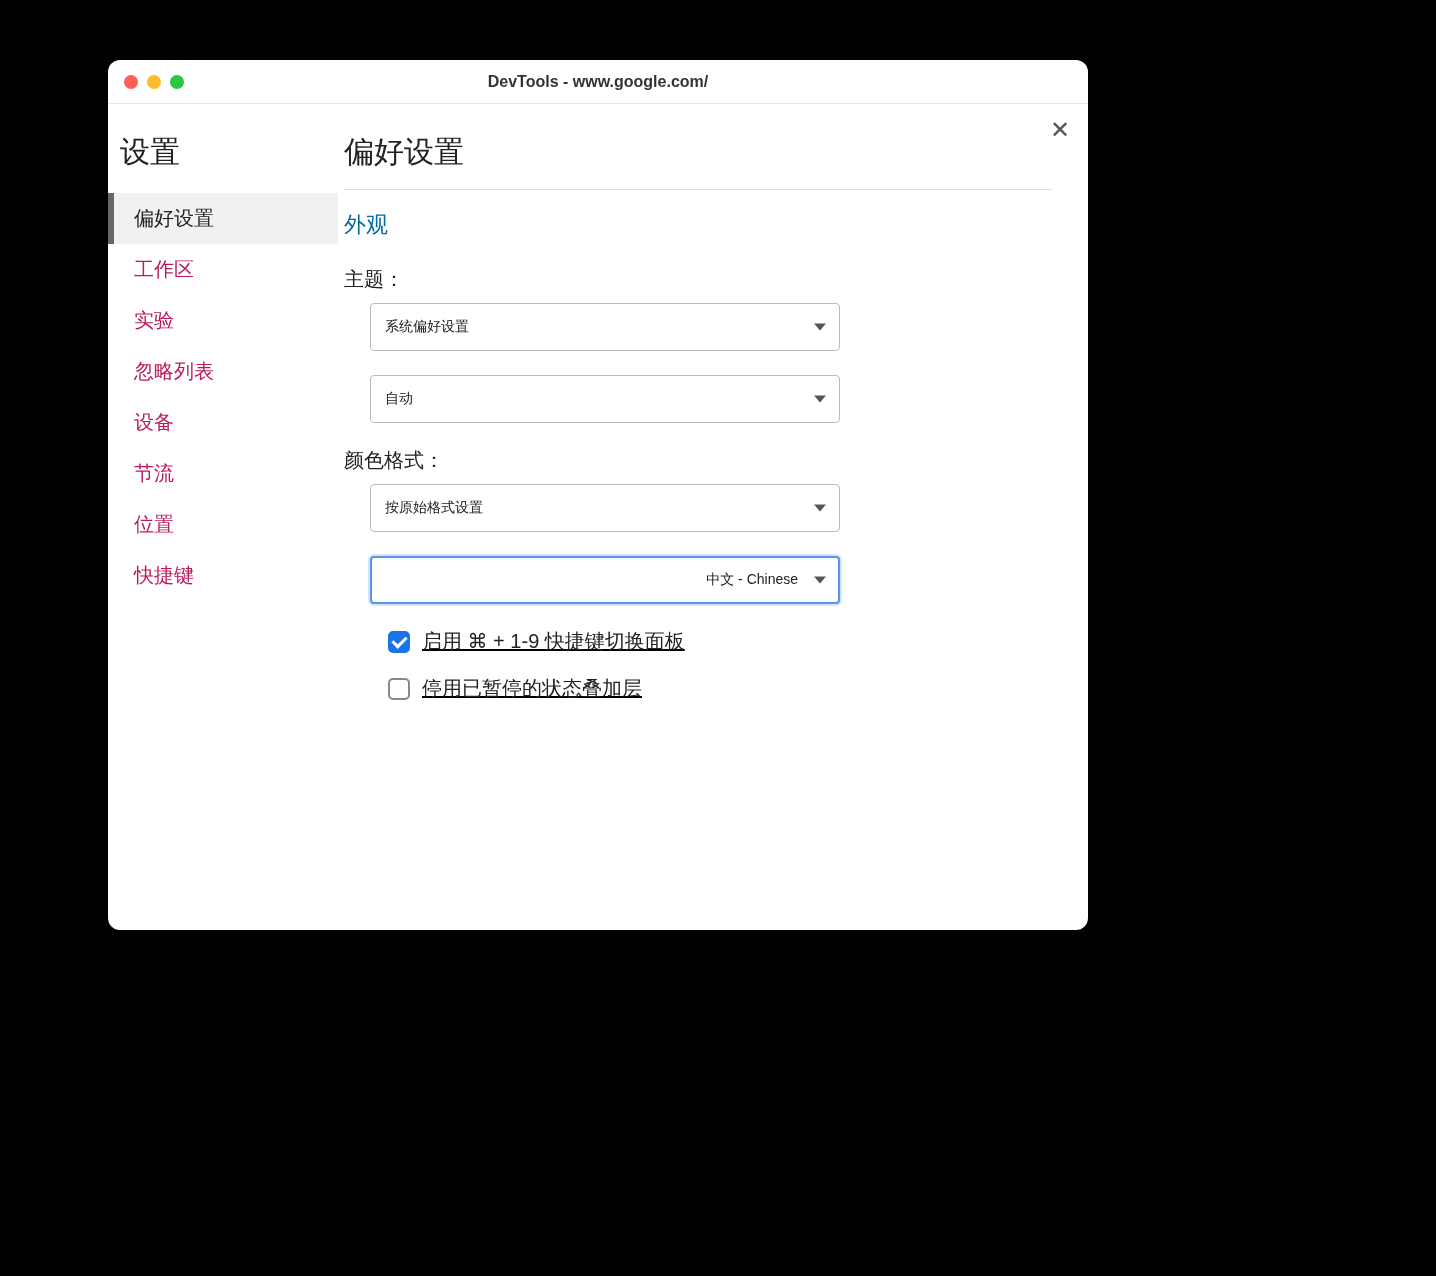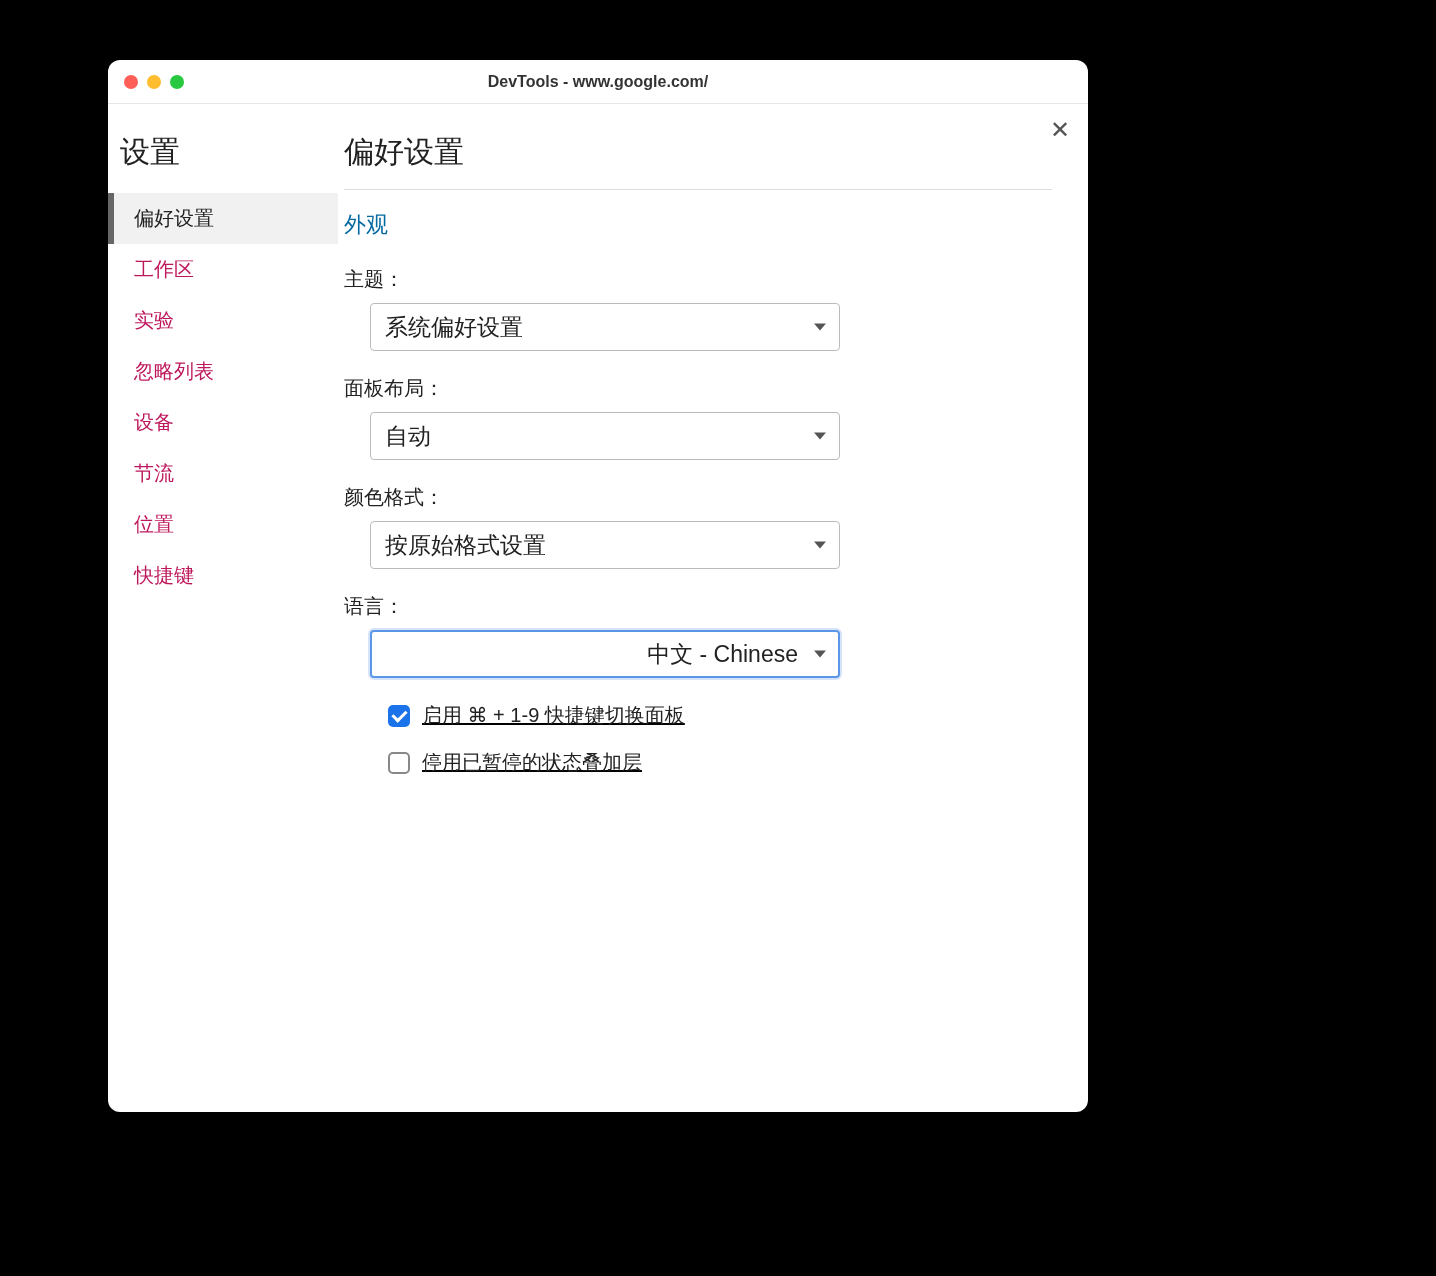--- a/index.html
+++ b/index.html
@@ -8,21 +8,21 @@
       width: 1436px;
       height: 1276px;
       font-family: -apple-system, BlinkMacSystemFont, "Segoe UI", Helvetica, Arial, sans-serif;
       position: relative;
     }
     .window {
       position: absolute;
       left: 108px;
       top: 60px;
       width: 980px;
-      height: 1052px;
+      height: 870px;
       background: #fff;
       border-radius: 12px;
       box-shadow: 0 20px 60px rgba(0,0,0,0.5);
       overflow: hidden;
       display: flex;
       flex-direction: column;
     }
     .titlebar {
       height: 44px;
       display: flex;
@@ -121,21 +121,21 @@
       width: 470px;
       margin-left: 26px;
     }
     .select {
       width: 100%;
       height: 48px;
       border: 1px solid #bbb;
       border-radius: 4px;
       background: #fff;
       padding: 0 40px 0 14px;
-      font-size: 23px;
+      font-size: 14px;
       color: #222;
       display: flex;
       align-items: center;
       cursor: pointer;
     }
     .select.focused {
       border: 2px solid #5b95e8;
       box-shadow: 0 0 0 2px rgba(91,149,232,0.25);
       justify-content: flex-end;
     }
@@ -221,41 +221,39 @@
         <span class="form-label">主题：</span>
         <div class="select-wrap">
           <div class="select">
             <span>系统偏好设置</span>
             <span class="caret"></span>
           </div>
         </div>
       </div>
 
       <div class="form-group">
-        <span class="form-label">面板布局：</span>
         <div class="select-wrap">
           <div class="select">
             <span>自动</span>
             <span class="caret"></span>
           </div>
         </div>
       </div>
 
       <div class="form-group">
         <span class="form-label">颜色格式：</span>
         <div class="select-wrap">
           <div class="select">
             <span>按原始格式设置</span>
             <span class="caret"></span>
           </div>
         </div>
       </div>
 
       <div class="form-group">
-        <span class="form-label">语言：</span>
         <div class="select-wrap">
           <div class="select focused">
             <span>中文 - Chinese</span>
             <span class="caret"></span>
           </div>
         </div>
       </div>
 
       <div class="checkbox-row">
         <div class="checkbox checked"></div>

